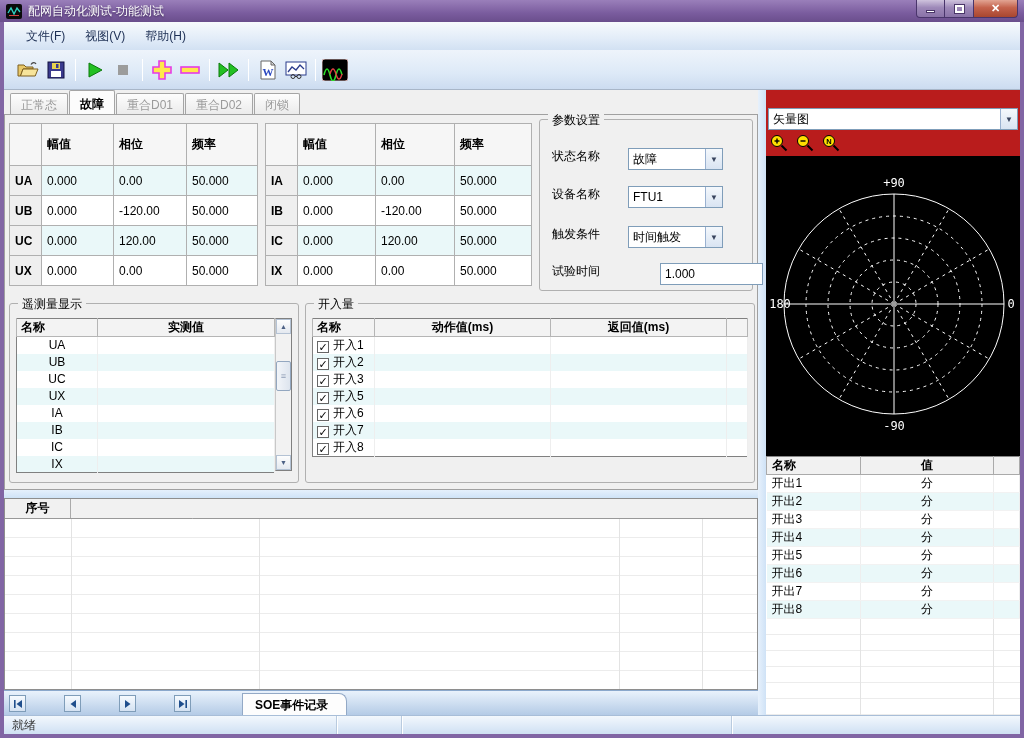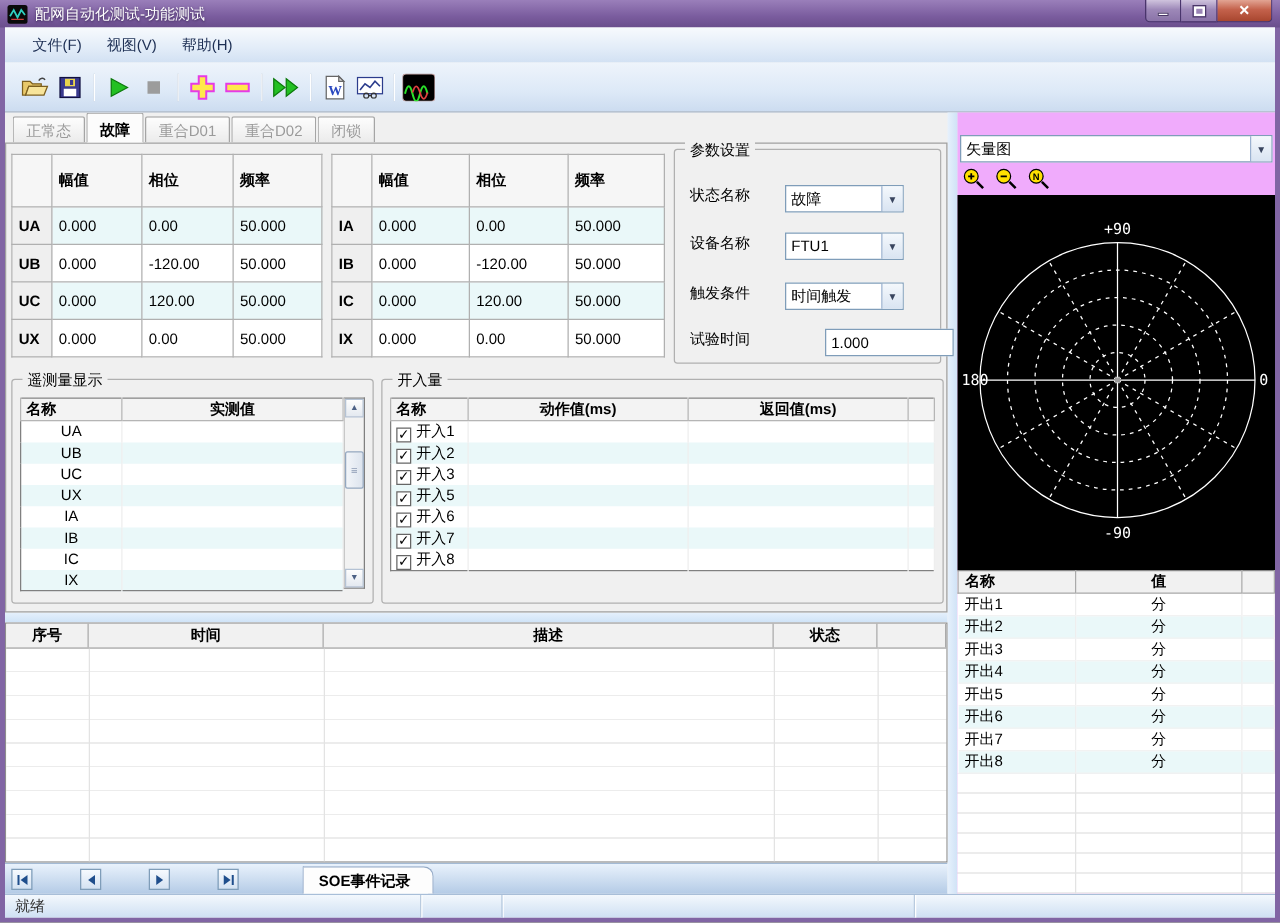--- a/index.html
+++ b/index.html
@@ -23,21 +23,21 @@
   .menubar { height:28px; background:linear-gradient(#f7fafd,#e2ecf8 60%,#d2e1f3); display:flex; align-items:center; padding-left:12px; }
   .menu-item { padding:4px 10px; color:#1d2f54; cursor:default; }
   .toolbar { height:40px; background:linear-gradient(#eef4fb,#dde9f7 60%,#ccdcf0); border-bottom:1px solid #a8b6c8;
     display:flex; align-items:center; padding-left:10px; }
   .tbtn { width:28px; height:28px; display:flex; align-items:center; justify-content:center; }
   .tsep { width:1px; height:22px; background:#9fb0c4; border-right:1px solid #fff; margin:0 5px; }
   
   .main { display:flex; height:625px; }
   .left-col { width:754px; display:flex; flex-direction:column; }
   .vsplit { width:8px; background:linear-gradient(90deg,#e7f1fc,#cfe2f6); }
-  .right-col { width:254px; background:#f0abfc; display:flex; flex-direction:column; }
+  .right-col { width:254px; background:#b91c1c; display:flex; flex-direction:column; }
   
   .tabstrip { height:24px; display:flex; align-items:flex-end; padding-left:6px; }
   .tab { padding:3px 10px 3px; margin-right:1px; background:linear-gradient(#fdfdfd,#ebebeb); border:1px solid #a5a5a5;
     border-bottom:none; border-radius:2px 2px 0 0; color:#9a9a9a; height:21px; }
   .tab.active { background:#fcfcfc; color:#000; font-weight:bold; height:24px; position:relative; z-index:2; padding-top:5px; }
   .tabpage { position:relative; height:376px; background:#f0f0f0; border:1px solid #a0a0a0; }
   
   .agrid { position:absolute; top:8px; border-collapse:collapse; background:#fff; border:1px solid #5a5a5a; }
   .agrid th, .agrid td { border:1px solid #b0b0b0; padding:0 5px; text-align:left; font-weight:bold; font-size:12px; }
   .agrid thead th { height:42px; background:#f6f6f6; }
@@ -75,21 +75,21 @@
   .vscroll { position:absolute; right:6px; top:14px; width:17px; height:153px; background:#f2f2f2; border:1px solid #808080; border-left:1px solid #c8c8c8; }
   .sarrow { height:15px; background:linear-gradient(#fdfdfd,#e4e9f0); border:1px solid #b4c2d4; font-size:7px; color:#4d6185;
     display:flex; align-items:center; justify-content:center; }
   .sarrow.dn { position:absolute; bottom:0; width:100%; }
   .sthumb { position:absolute; top:42px; width:100%; height:30px; background:linear-gradient(90deg,#f2f5f9,#dde4ee);
     border:1px solid #93a7c0; border-radius:2px; }
   .sthumb:after{ content:"≡"; display:block; text-align:center; color:#8d9cb4; font-size:9px; line-height:28px; }
   
   .hsplit { height:8px; background:linear-gradient(#e5f0fc,#cfe3f7); }
   .event-area { height:192px; background:#fff; border:1px solid #8e8e8e; position:relative; }
-  .event-head { display:flex; height:20px; background:#f1f1f1; border-bottom:1px solid #999; }
+  .event-head { display:flex; height:20px; background:#f1f1f1; border-bottom:1px solid #999;flex-direction:column; }
   .event-head div { border-right:1px solid #aaa; text-align:center; font-weight:bold; line-height:19px; }
   .eh-no{width:66px}.eh-time{width:188px}.eh-desc{width:360px}.eh-state{width:83px}.eh-fill{flex:1;border-right:none}
   .event-body { position:absolute; left:0; right:0; top:20px; bottom:0;
     background:repeating-linear-gradient(#fff 0 18px, #ececec 18px 19px); }
   .evline { position:absolute; top:0; bottom:0; width:1px; background:#e3e3e3; }
   
   .btabs { height:25px; background:linear-gradient(#e9f2fc,#b4cbe6); border-top:1px solid #8aa8cc; display:flex; align-items:flex-end; padding-left:4px;gap:36px; }
   .navbtn { width:17px; height:17px; margin:0 1px 3px 1px; background:linear-gradient(#f6fafe,#d4e2f2); border:1px solid #7f9db9;
     display:flex; align-items:center; justify-content:center; }
   .soe-tab { margin-left:14px; background:#fdfdfd; border:1px solid #93a9c6; border-bottom:none; border-radius:0 8px 0 0;

